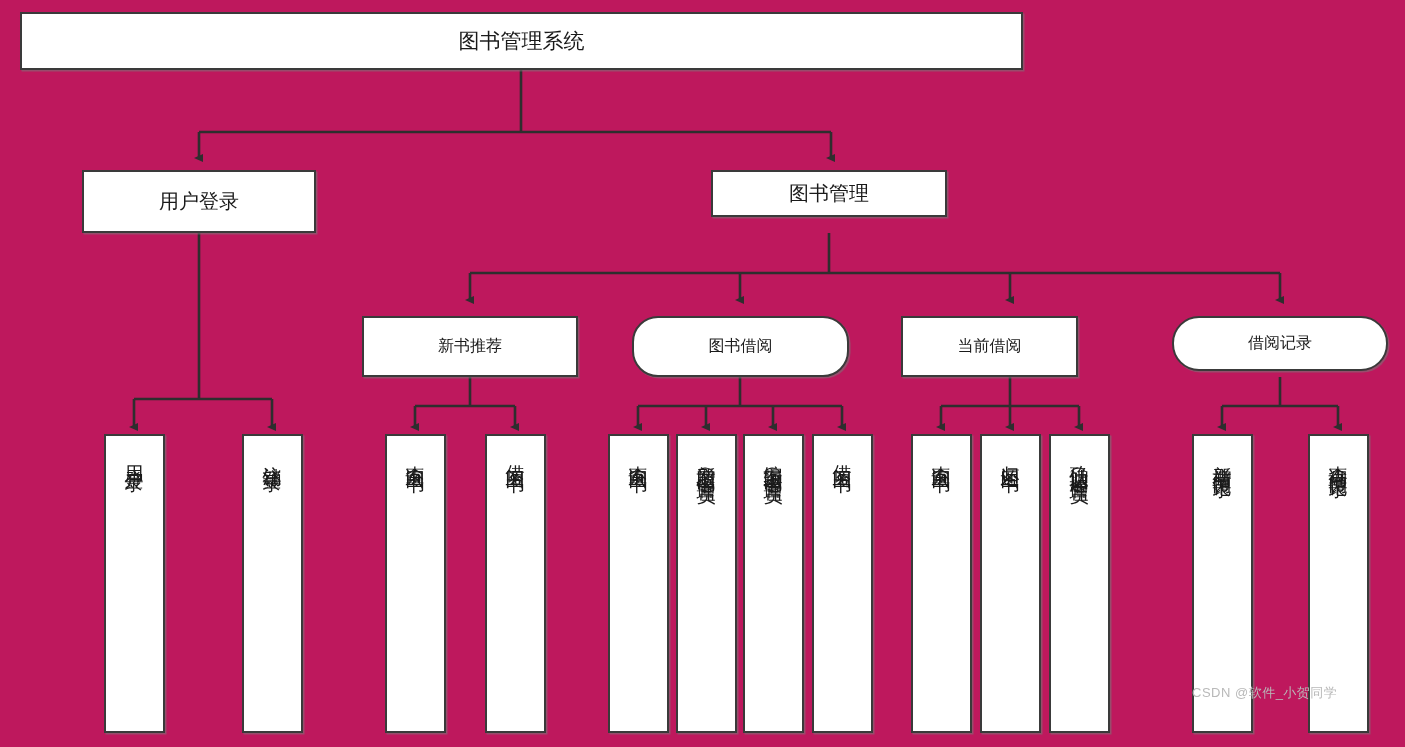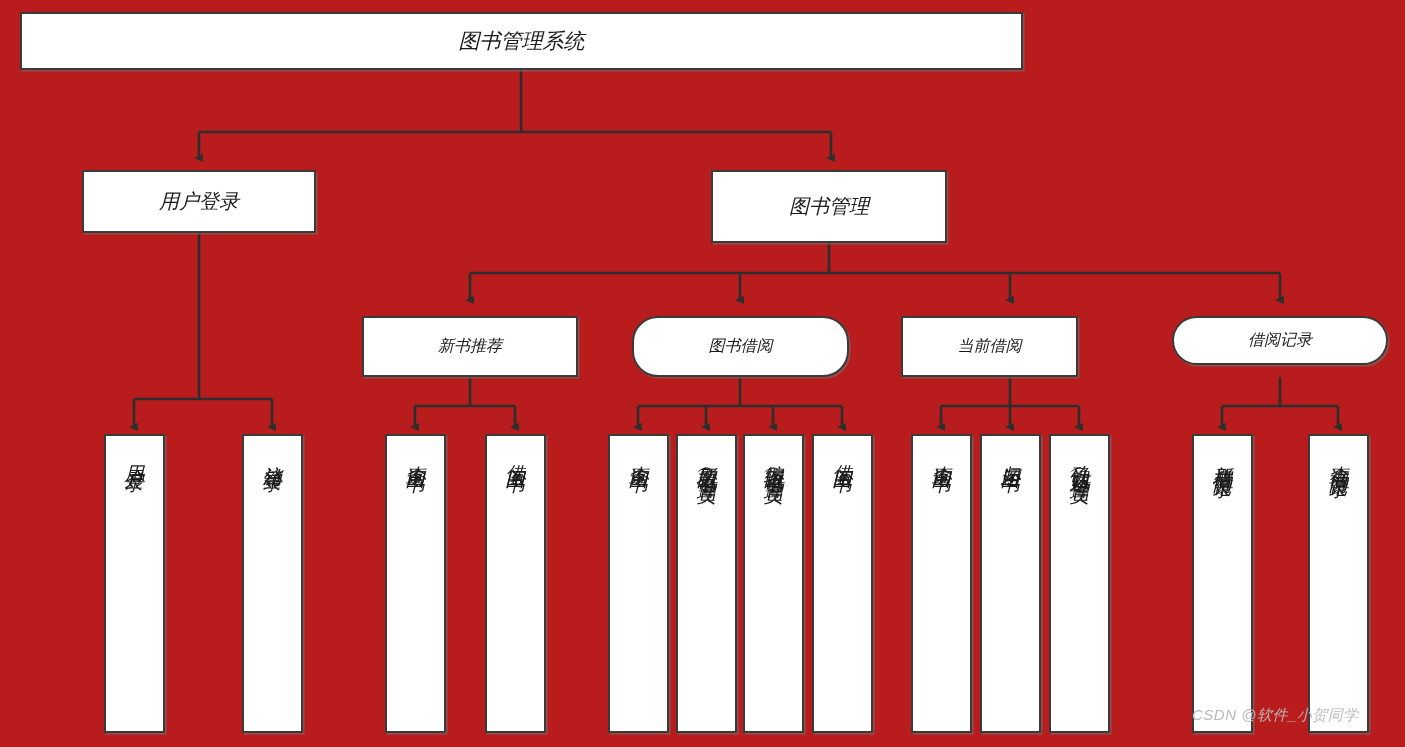--- a/index.html
+++ b/index.html
@@ -7,23 +7,22 @@
     padding: 0;
     background: #ffffff;
   }
   body {
     font-family: "Liberation Sans", "DejaVu Sans", sans-serif;
   }
   #canvas {
     position: relative;
     width: 1405px;
     height: 747px;
-    background: #b91c1c;
+    background: #be185d;
     overflow: hidden;
-    font-style: italic;
   }
   #wires {
     position: absolute;
     left: 0;
     top: 0;
     width: 1405px;
     height: 747px;
     pointer-events: none;
   }
   .node {
@@ -54,22 +53,22 @@
   .node.leaf .vlabel {
     writing-mode: vertical-rl;
     text-orientation: upright;
     letter-spacing: 3px;
     line-height: 1;
     white-space: nowrap;
   }
   .watermark {
     position: absolute;
     left: 1192px;
-    top: 706px;
-    font-size: 15px;
+    top: 684px;
+    font-size: 13px;
     color: #b9b9b9;
     white-space: nowrap;
     letter-spacing: 0.5px;
   }
 </style>
 </head>
 <body>
 
 <div id="canvas">
 
@@ -124,37 +123,37 @@
   </svg>
 
   <div class="node root" style="left:20px; top:12px; width:1003px; height:58px;">
     <span>图书管理系统</span>
   </div>
 
   <div class="node lvl2" style="left:82px; top:170px; width:234px; height:63px;">
     <span>用户登录</span>
   </div>
 
-  <div class="node lvl2" style="left:711px; top:170px; width:236px; height:73px;">
+  <div class="node lvl2" style="left:711px; top:170px; width:236px; height:47px;">
     <span>图书管理</span>
   </div>
 
   <div class="node lvl3" style="left:362px; top:316px; width:216px; height:61px;">
     <span>新书推荐</span>
   </div>
 
   <div class="node lvl3" style="left:632px; top:316px; width:217px; height:61px;border-radius:26px;">
     <span>图书借阅</span>
   </div>
 
   <div class="node lvl3" style="left:901px; top:316px; width:177px; height:61px;">
     <span>当前借阅</span>
   </div>
 
-  <div class="node lvl3" style="left:1172px; top:316px; width:216px; height:49px;border-radius:27px;">
+  <div class="node lvl3" style="left:1172px; top:316px; width:216px; height:55px;border-radius:27px;">
     <span>借阅记录</span>
   </div>
 
   <div class="node leaf" style="left:104px; top:434px; width:61px; height:299px;">
     <span class="vlabel">用户登录</span>
   </div>
 
   <div class="node leaf" style="left:242px; top:434px; width:61px; height:299px;">
     <span class="vlabel">注销登录</span>
   </div>

